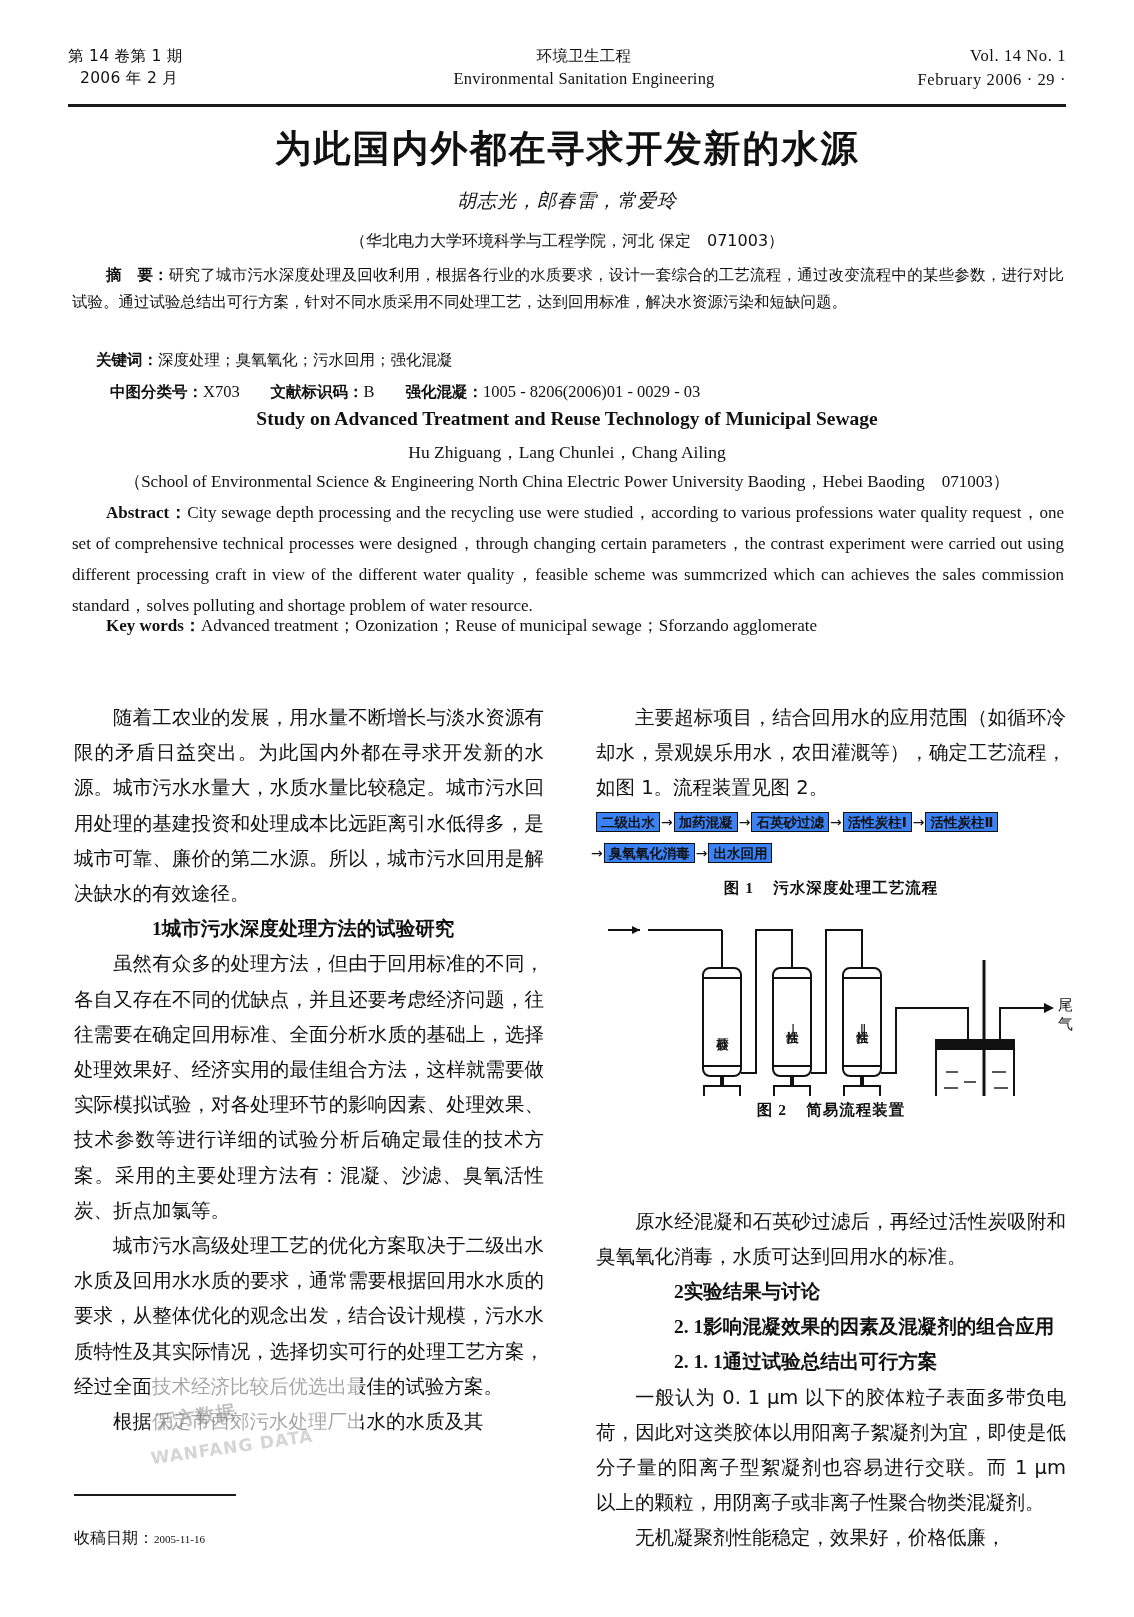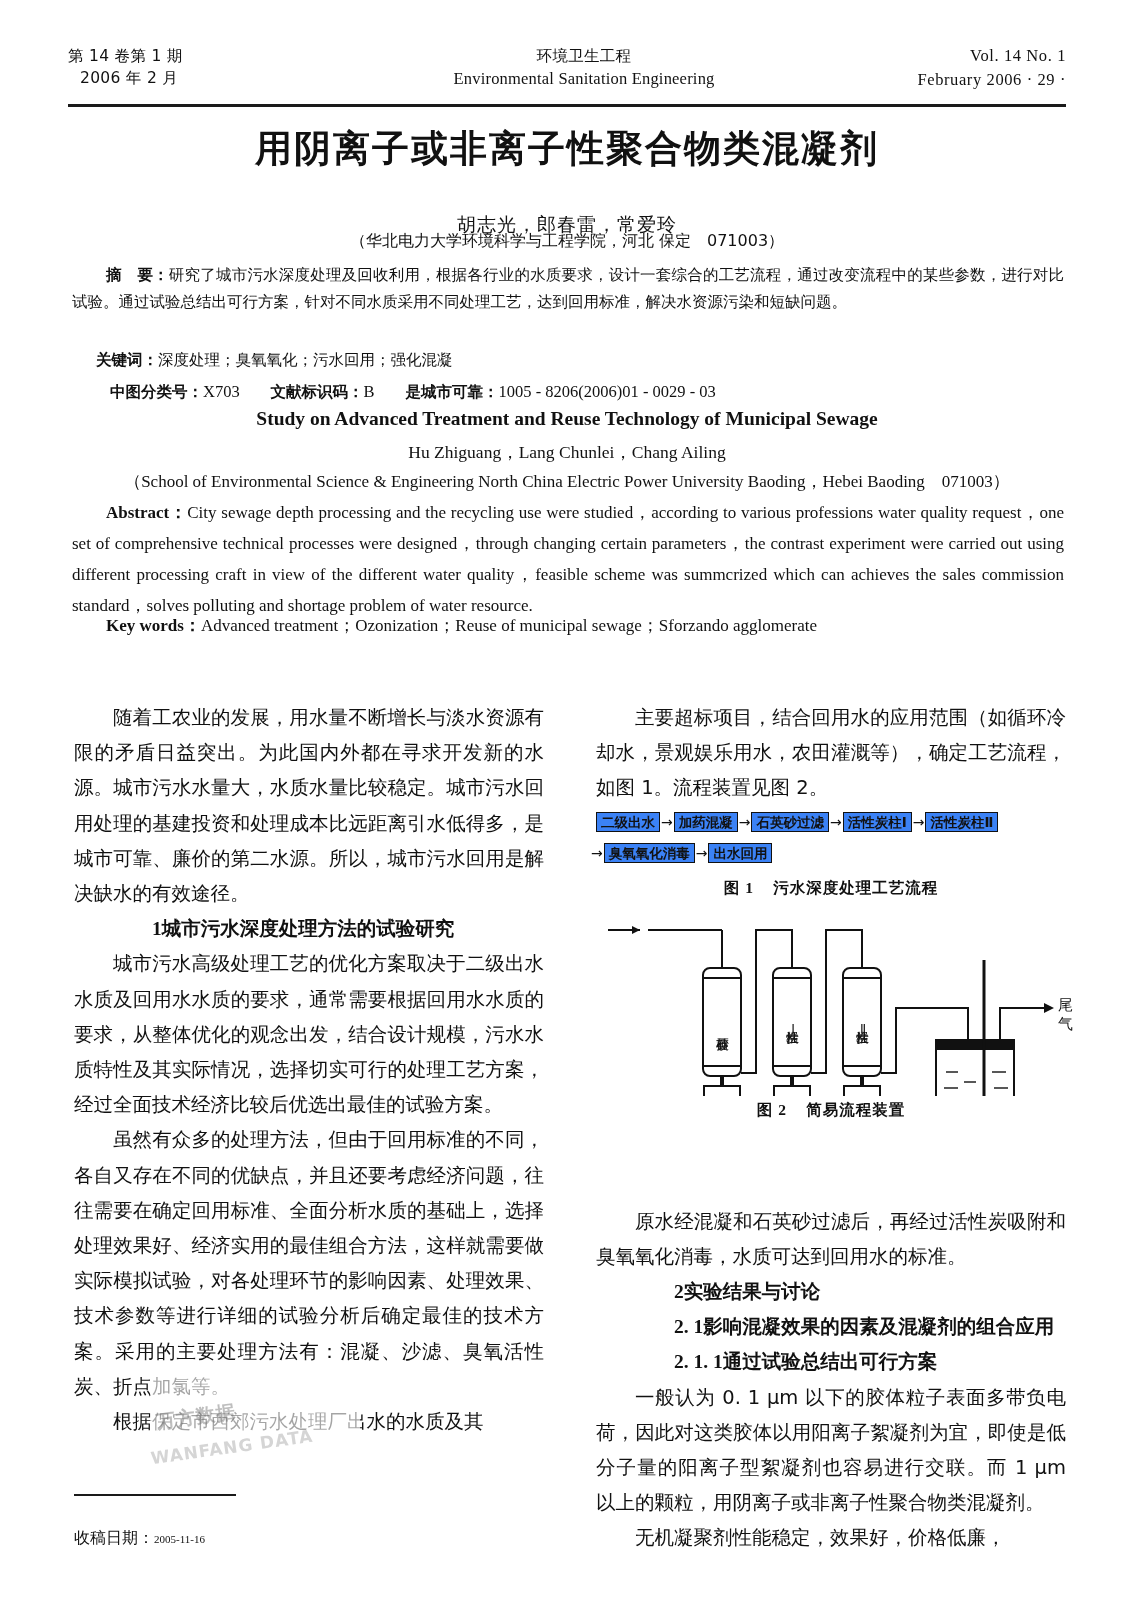--- a/index.html
+++ b/index.html
@@ -57,26 +57,27 @@
     left: 0; top: 124px;
     width: 1134px;
     text-align: center;
     font-family: "DejaVu Sans", sans-serif;
     font-weight: bold;
     font-size: 37px;
     letter-spacing: 2px;
   }
   .authors {
     position: absolute;
-    left: 0; top: 212px;
+    left: 0; top: 188px;
     width: 1134px;
     text-align: center;
     font-family: "DejaVu Sans", sans-serif;
     font-size: 19px;
     letter-spacing: 1px;
+    font-style: italic;
   }
   .affil {
     position: absolute;
     left: 0; top: 231px;
     width: 1134px;
     text-align: center;
     font-family: "DejaVu Sans", sans-serif;
     font-size: 16px;
   }
 
@@ -320,47 +321,47 @@
       <span class="rh-cn">环境卫生工程</span><br>
       <span class="rh-en">Environmental Sanitation Engineering</span>
     </div>
     <div class="rh-right">
       <span class="rh-en rh-r1">Vol. 14  No. 1</span><br>
       <span class="rh-en rh-r2">February  2006  · 29 ·</span>
     </div>
   </div>
   <div class="rule-top"></div>
 
-  <div class="title">用阴离子或非离子性聚合物类混凝剂</div>
+  <div class="title">为此国内外都在寻求开发新的水源</div>
   <div class="authors">胡志光，郎春雷，常爱玲</div>
   <div class="affil">（华北电力大学环境科学与工程学院，河北 保定　071003）</div>
 
   <div class="abs-cn"><span class="lbl">摘　要：</span><span>研究了城市污水深度处理及回收利用，根据各行业的水质要求，设计一套综合的工艺流程，通过改变流程中的某些参数，进行对比试验。通过试验总结出可行方案，针对不同水质采用不同处理工艺，达到回用标准，解决水资源污染和短缺问题。</span></div>
 
   <div class="kw-cn"><span class="lbl">关键词：</span><span>深度处理；臭氧氧化；污水回用；强化混凝</span></div>
 
   <div class="clc">
     <span class="seg"><span class="lbl">中图分类号：</span><span class="val">X703</span></span>
     <span class="seg"><span class="lbl">文献标识码：</span><span class="val">B</span></span>
-    <span class="seg"><span class="lbl">是城市可靠：</span><span class="val">1005 - 8206(2006)01 - 0029 - 03</span></span>
+    <span class="seg"><span class="lbl">强化混凝：</span><span class="val">1005 - 8206(2006)01 - 0029 - 03</span></span>
   </div>
 
   <div class="title-en">Study on Advanced Treatment and Reuse Technology of Municipal Sewage</div>
   <div class="authors-en">Hu Zhiguang，Lang Chunlei，Chang Ailing</div>
   <div class="affil-en">（School of Environmental Science &amp; Engineering North China Electric Power University Baoding，Hebei Baoding　071003）</div>
 
   <div class="abs-en"><span class="lbl">Abstract：</span><span>City sewage depth processing  and the recycling use were studied，according to various professions water quality request，one set of comprehensive technical processes were designed，through changing certain parameters，the contrast experiment were carried out using different processing craft in view of the different water  quality，feasible scheme was summcrized which can achieves the sales commission standard，solves polluting and shortage problem of water resource.</span></div>
 
   <div class="kw-en"><span class="lbl">Key words：</span><span>Advanced treatment；Ozonization；Reuse of municipal sewage；Sforzando agglomerate</span></div>
 
   <div class="col col-left">
     <p>随着工农业的发展，用水量不断增长与淡水资源有限的矛盾日益突出。为此国内外都在寻求开发新的水源。城市污水水量大，水质水量比较稳定。城市污水回用处理的基建投资和处理成本比远距离引水低得多，是城市可靠、廉价的第二水源。所以，城市污水回用是解决缺水的有效途径。</p>
     <p class="h2"><span class="num num-text">1</span><span>城市污水深度处理方法的试验研究</span></p>
+    <p>虽然有众多的处理方法，但由于回用标准的不同，各自又存在不同的优缺点，并且还要考虑经济问题，往往需要在确定回用标准、全面分析水质的基础上，选择处理效果好、经济实用的最佳组合方法，这样就需要做实际模拟试验，对各处理环节的影响因素、处理效果、技术参数等进行详细的试验分析后确定最佳的技术方案。采用的主要处理方法有：混凝、沙滤、臭氧活性炭、折点加氯等。</p>
     <p>城市污水高级处理工艺的优化方案取决于二级出水水质及回用水水质的要求，通常需要根据回用水水质的要求，从整体优化的观念出发，结合设计规模，污水水质特性及其实际情况，选择切实可行的处理工艺方案，经过全面技术经济比较后优选出最佳的试验方案。</p>
-    <p>虽然有众多的处理方法，但由于回用标准的不同，各自又存在不同的优缺点，并且还要考虑经济问题，往往需要在确定回用标准、全面分析水质的基础上，选择处理效果好、经济实用的最佳组合方法，这样就需要做实际模拟试验，对各处理环节的影响因素、处理效果、技术参数等进行详细的试验分析后确定最佳的技术方案。采用的主要处理方法有：混凝、沙滤、臭氧活性炭、折点加氯等。</p>
     <p>根据保定市西郊污水处理厂出水的水质及其</p>
   </div>
 
   <div class="watermark"></div>
   <div class="wm-text">万方数据</div>
   <div class="wm-text2">WANFANG DATA</div>
 
   <div class="fn-rule"></div>
   <div class="footnote"><span>收稿日期：</span><span class="fdate">2005-11-16</span></div>
 

